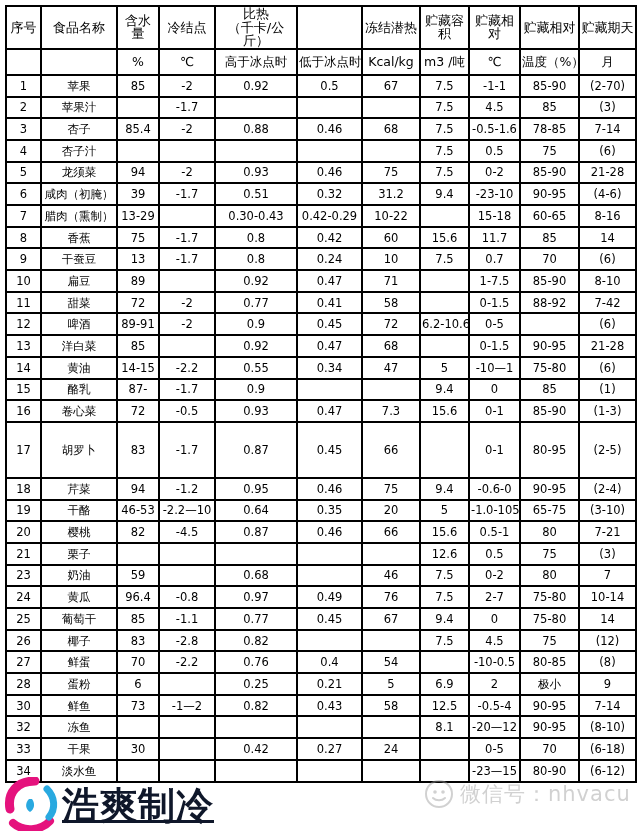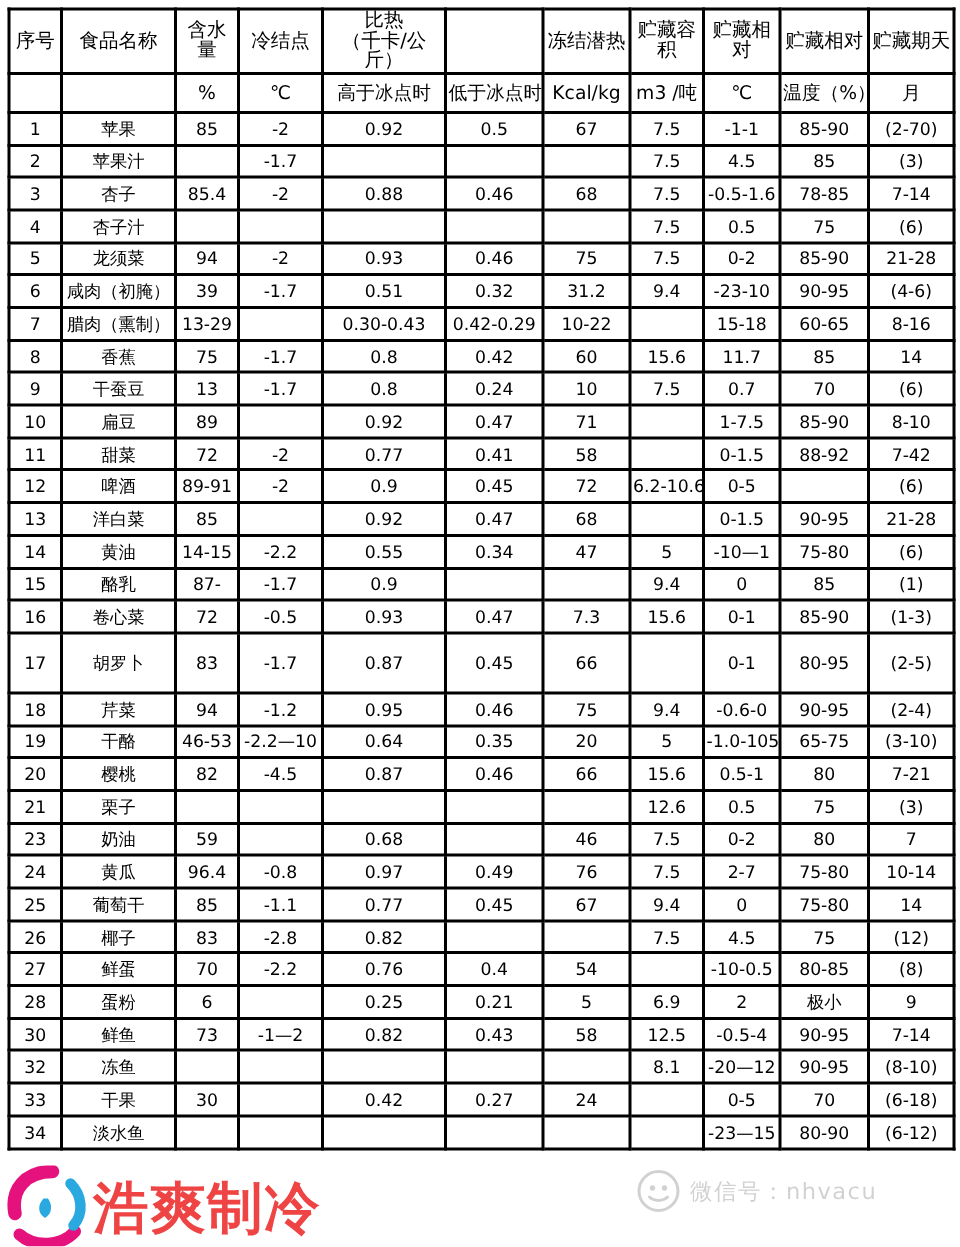--- a/index.html
+++ b/index.html
@@ -4,28 +4,28 @@
 <style>
   html,body{margin:0;padding:0;background:#ffffff;}
   #page{position:relative;width:640px;height:831px;background:#ffffff;overflow:hidden;
         font-family:"DejaVu Sans","Liberation Sans",sans-serif;color:#000;}
   table{position:absolute;left:5px;top:5px;width:630px;border-collapse:collapse;table-layout:fixed;}
   td{border:2px solid #000;text-align:center;vertical-align:middle;
      font-size:11.5px;line-height:1.05;white-space:nowrap;overflow:hidden;padding:0 1px;}
   thead tr.h1 td{height:40px;font-size:13px;white-space:pre-line;}
   thead tr.h2 td{height:24px;font-size:12.5px;}
   tbody tr{height:21.7px;}
-  tbody tr.tall{height:40px;}
+  tbody tr.tall{height:56px;}
   
   #brandmark{position:absolute;left:0px;top:777px;display:flex;align-items:center;z-index:5;}
-  #brandmark .brand-text{font-size:37px;font-weight:bold;color:#ef4444;letter-spacing:1px;
-      font-family:"DejaVu Sans","Liberation Sans",sans-serif;line-height:1;}
+  #brandmark .brand-text{font-size:37px;font-weight:bold;color:#0f172a;letter-spacing:1px;
+      font-family:"DejaVu Sans","Liberation Sans",sans-serif;line-height:1;text-decoration:underline;}
   #wechatmark{position:absolute;left:424px;top:779px;display:flex;align-items:center;gap:6px;
       z-index:5;opacity:0.45;}
-  #wechatmark .wx-text{font-size:15px;color:#9a9a9a;letter-spacing:1px;}
+  #wechatmark .wx-text{font-size:21px;color:#9a9a9a;letter-spacing:1px;}
 </style>
 </head>
 <body>
 
 <div id="page">
 
   <table>
     <colgroup>
       <col style="width:35px">
         <col style="width:76px">

